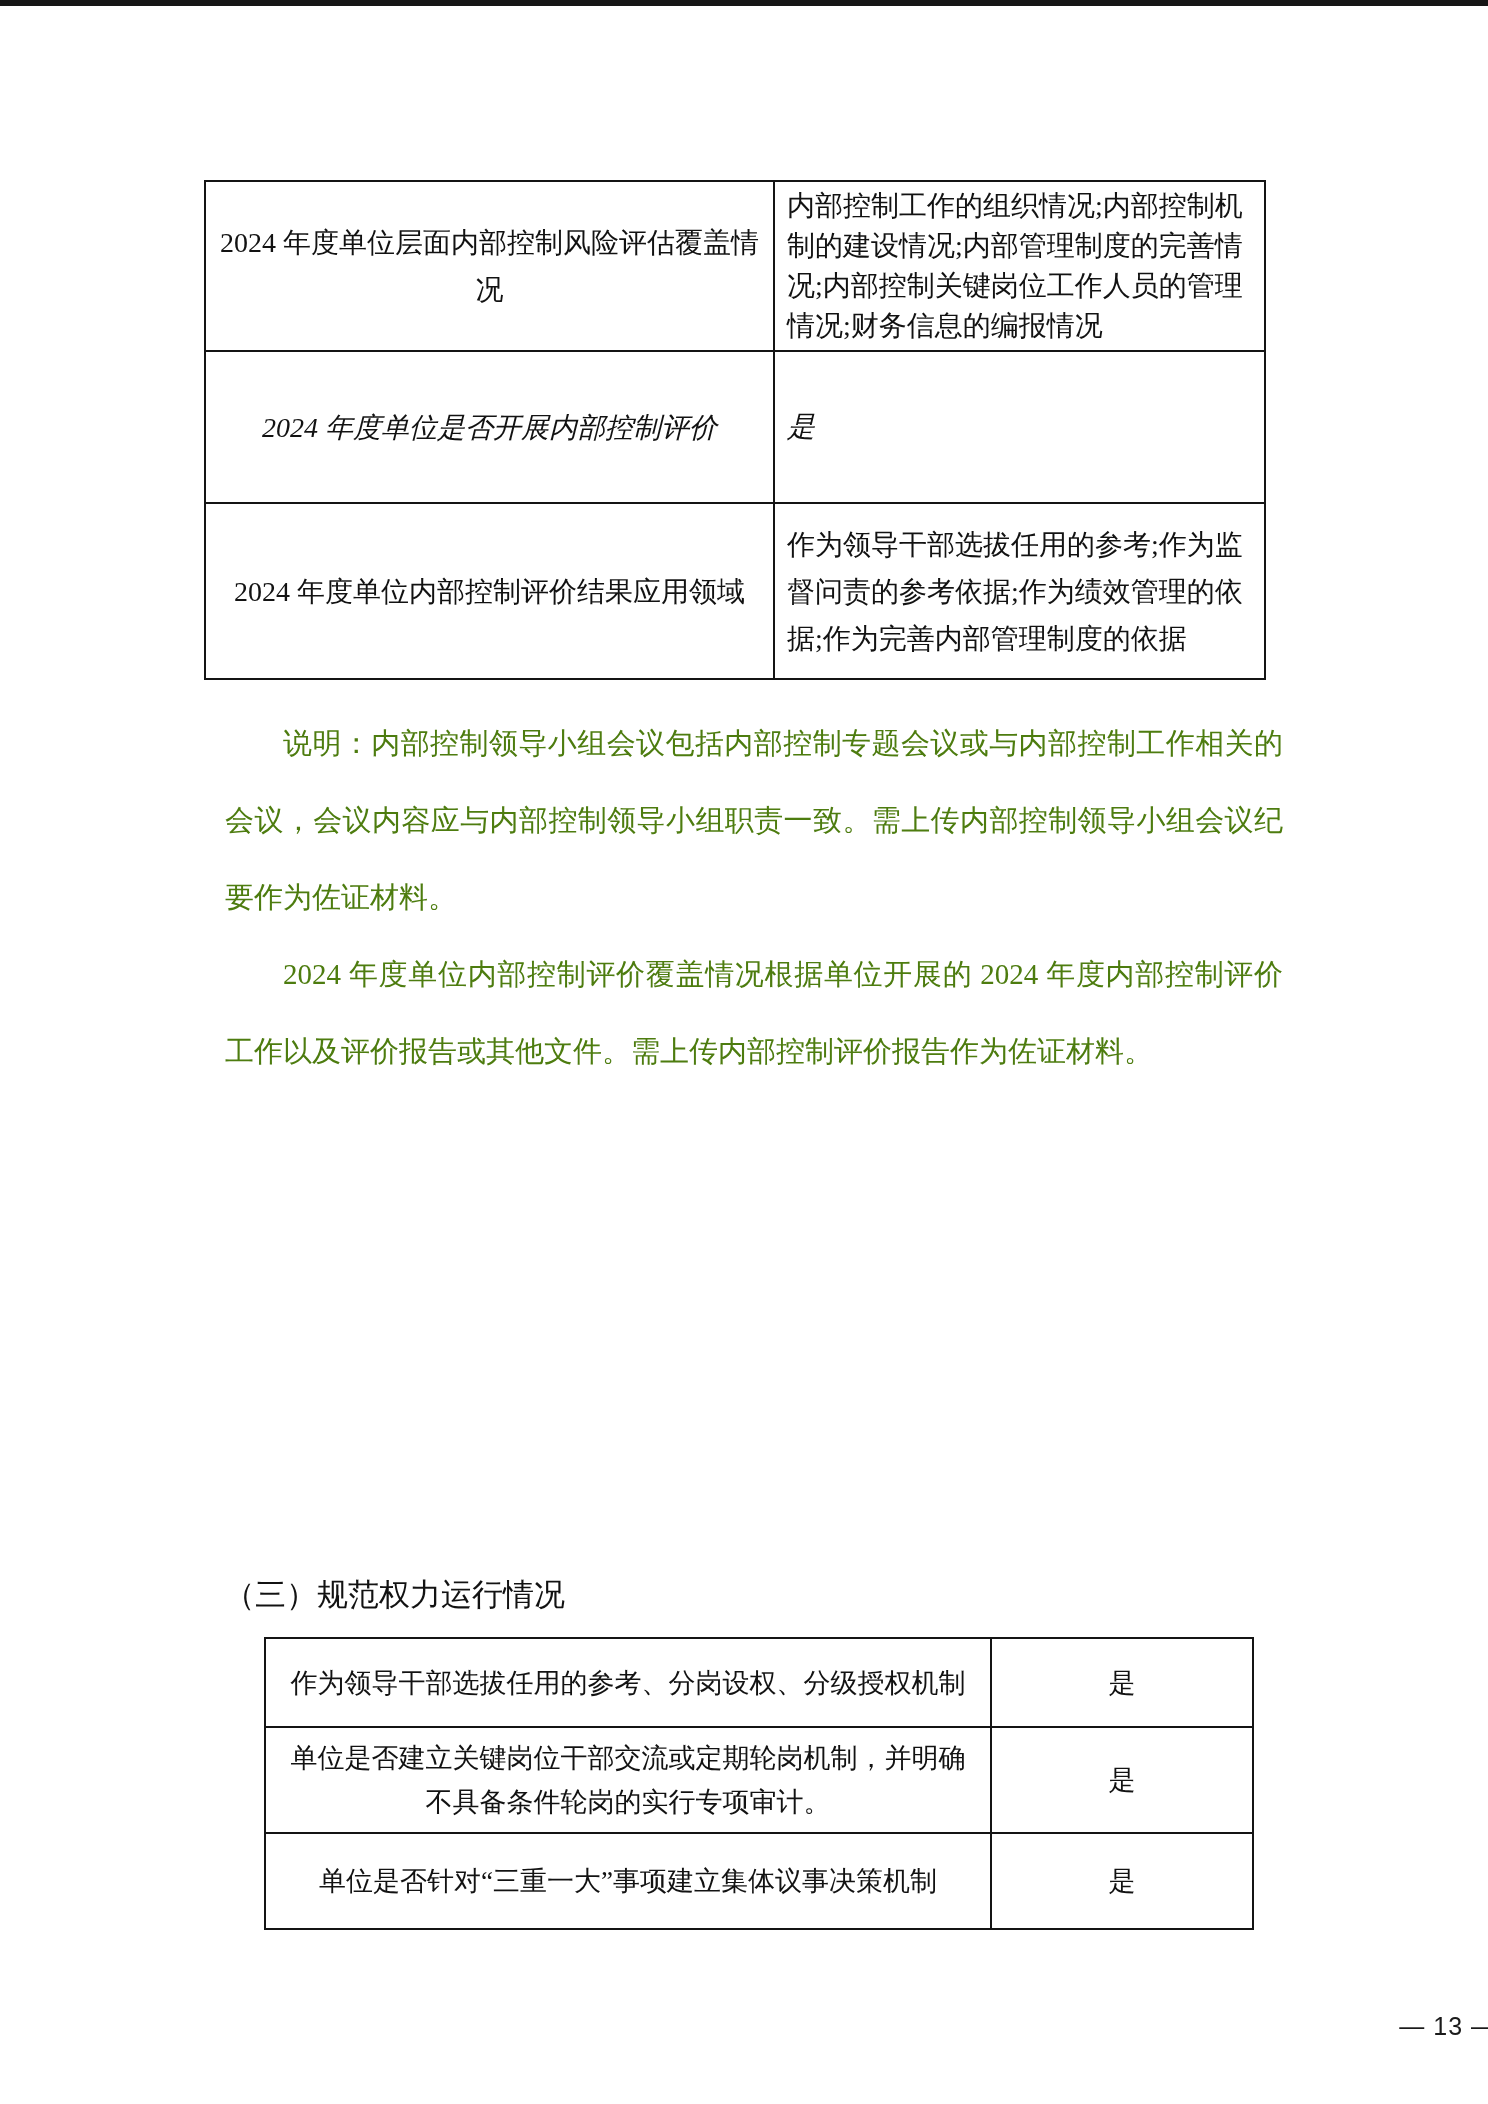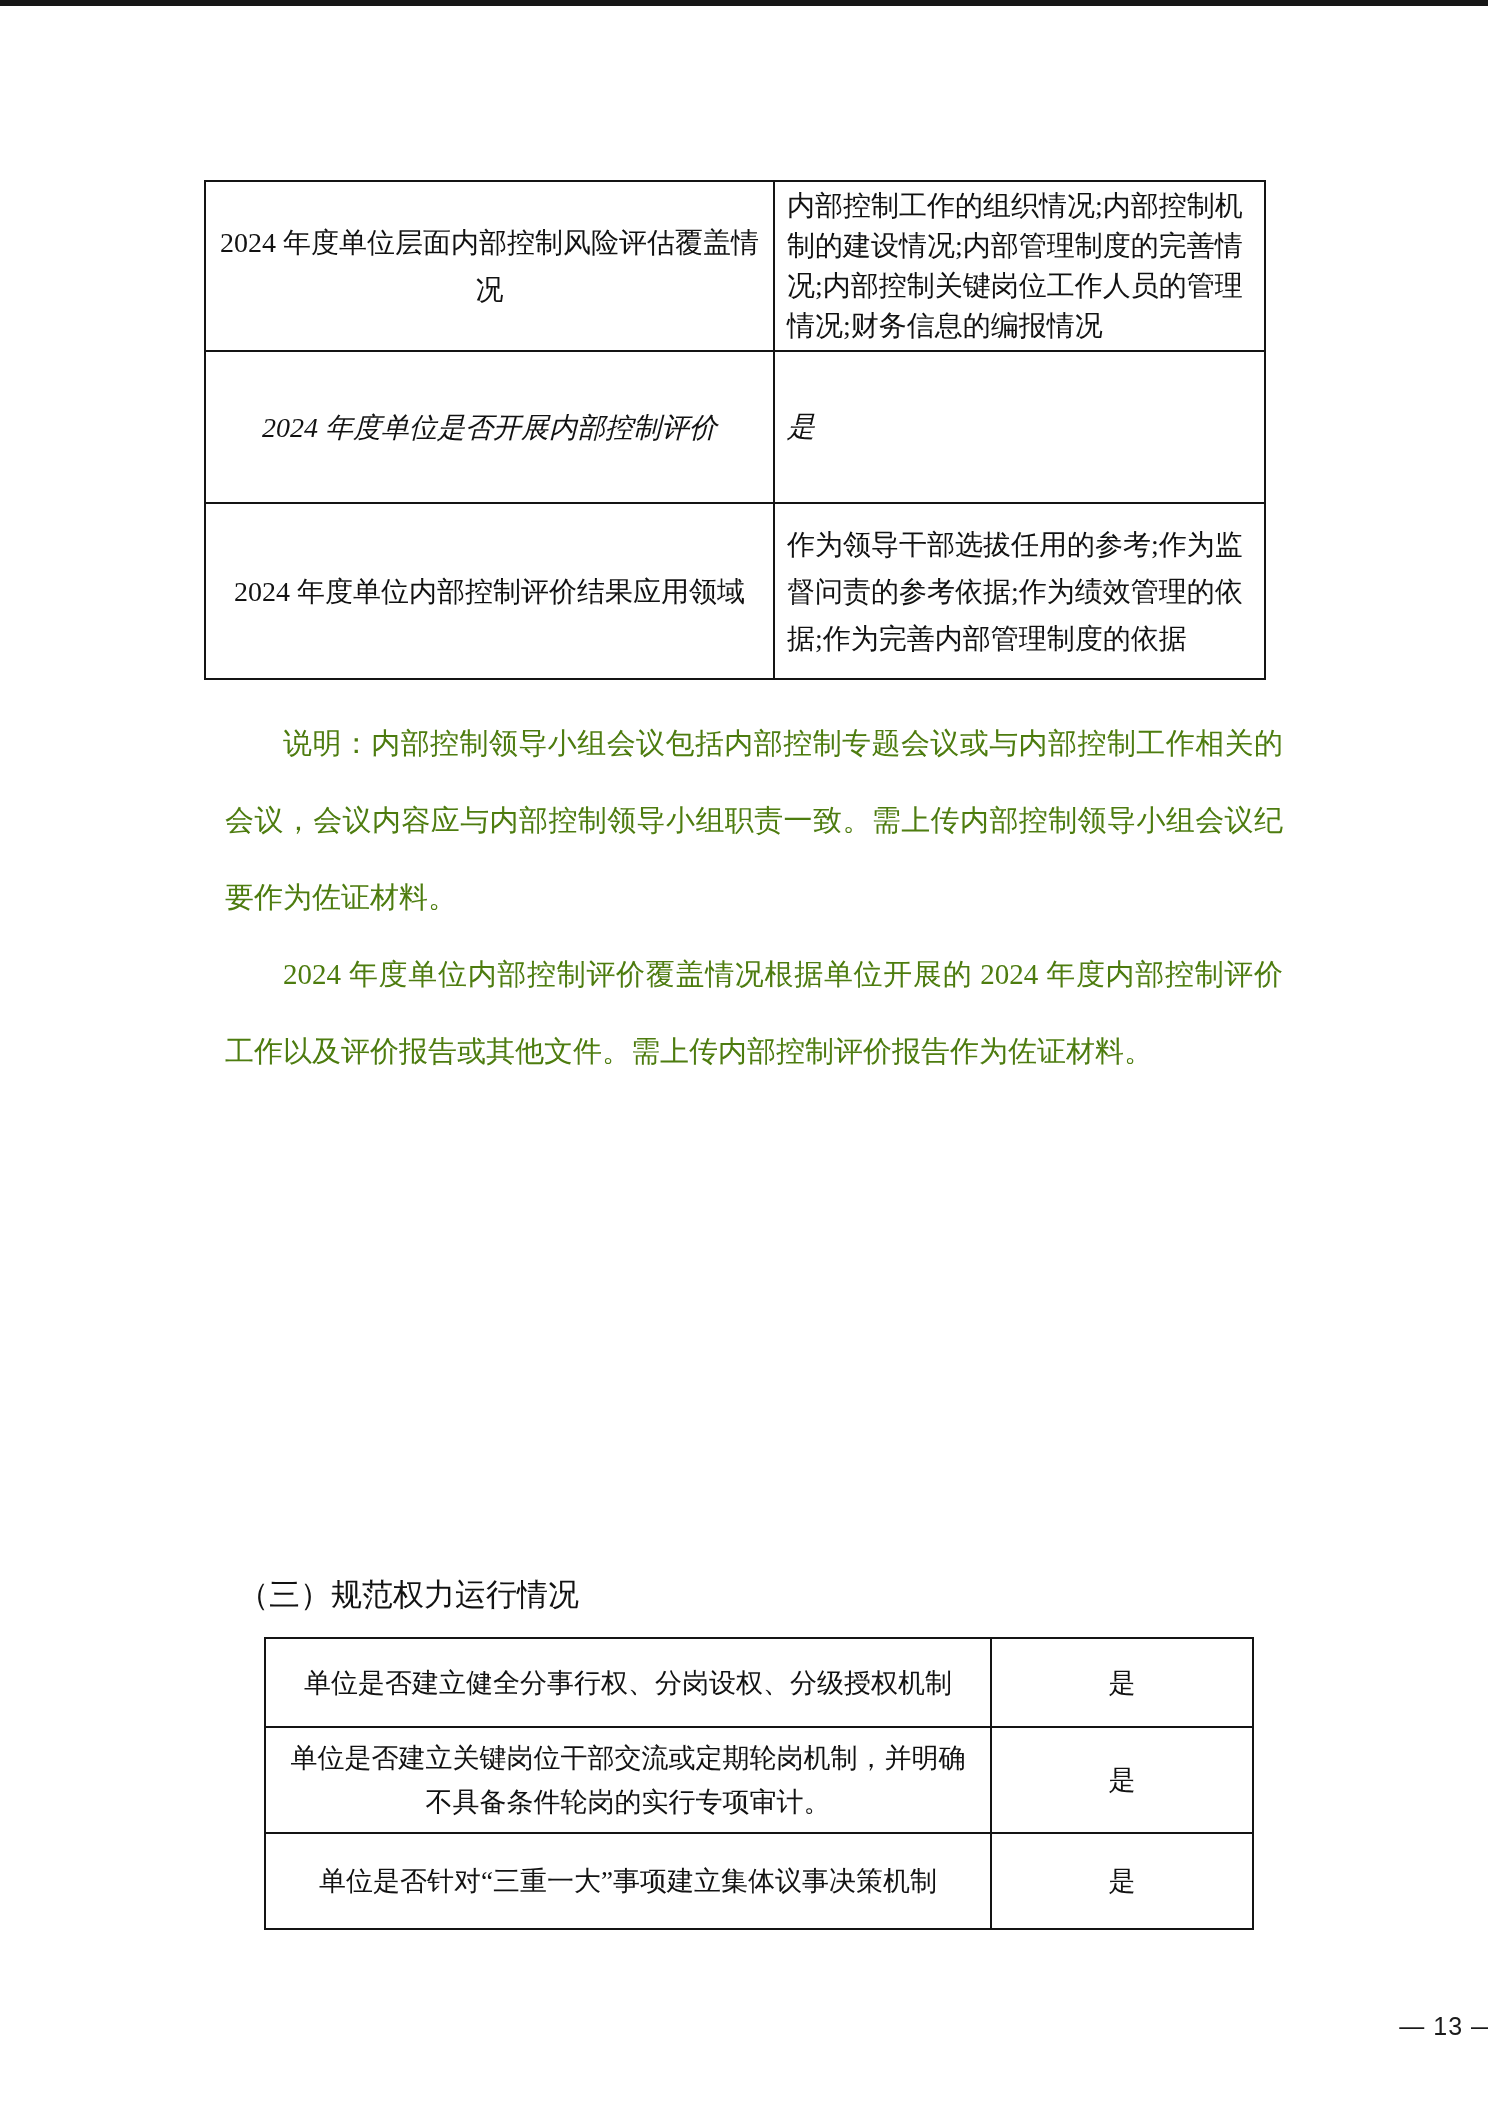--- a/index.html
+++ b/index.html
@@ -65,21 +65,21 @@
     font-size: 29px;
     line-height: 77px;
     text-align: justify;
     text-indent: 58px;
     color: #4d7c0f;
   }
 
   
   .heading {
     position: absolute;
-    left: 238px;
+    left: 224px;
     top: 1560px;
     width: 1060px;
     margin: 0;
     font-size: 31px;
     font-weight: normal;
     line-height: 70px;
     color: #121212;
   }
 
   
@@ -151,21 +151,21 @@
 
   <h3 class="heading">（三）规范权力运行情况</h3>
 
   <table class="t2">
     <colgroup>
       <col style="width:726px">
       <col style="width:262px">
     </colgroup>
     <tbody>
       <tr class="t2-r1">
-        <td>单位是否建立健全分事行权、分岗设权、分级授权机制</td>
+        <td>作为领导干部选拔任用的参考、分岗设权、分级授权机制</td>
         <td>是</td>
       </tr>
       <tr class="t2-r2">
         <td>单位是否建立关键岗位干部交流或定期轮岗机制，并明确不具备条件轮岗的实行专项审计。</td>
         <td>是</td>
       </tr>
       <tr class="t2-r3">
         <td>单位是否针对“三重一大”事项建立集体议事决策机制</td>
         <td>是</td>
       </tr>

